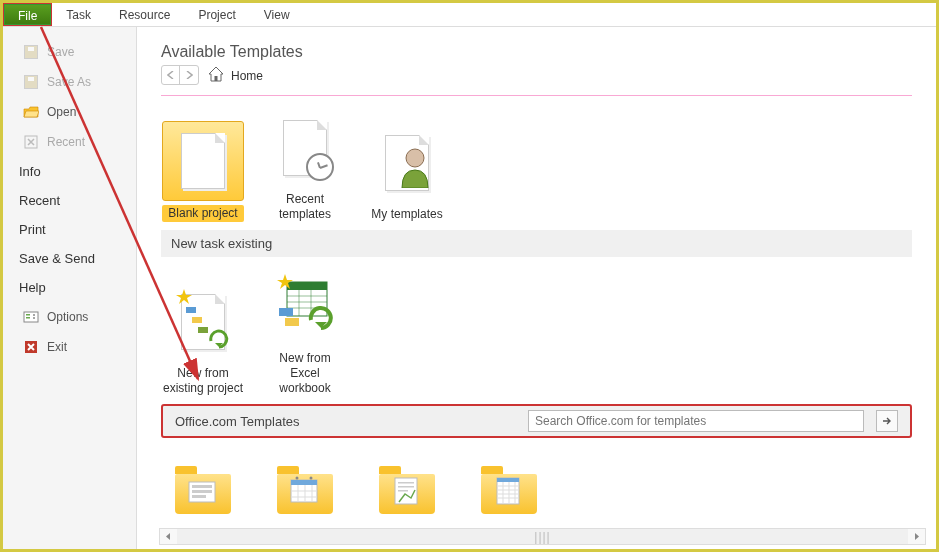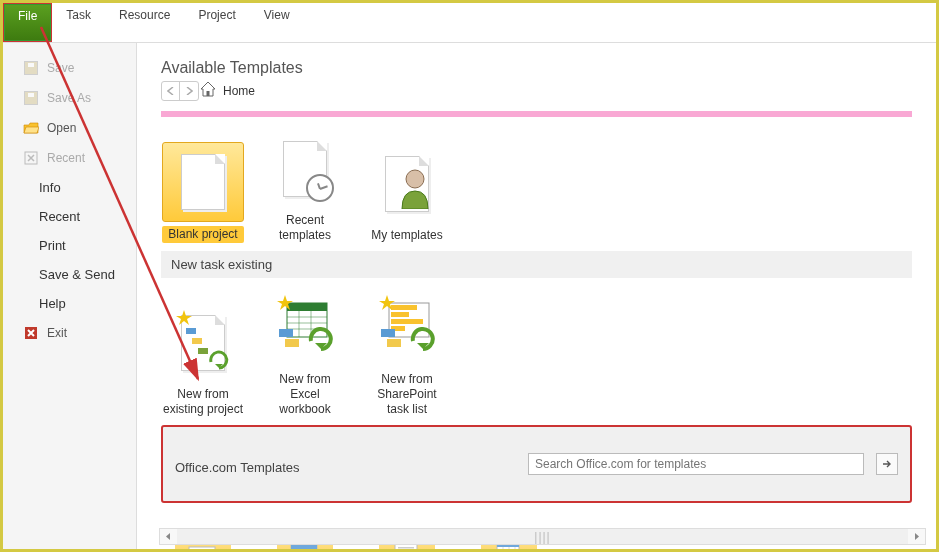--- a/index.html
+++ b/index.html
@@ -1,50 +1,50 @@
 <!DOCTYPE html>
 <html><head>
   <meta charset="utf-8">
   <style>
     * { margin: 0; padding: 0; box-sizing: border-box; }
     body { font-family: "Segoe UI", Tahoma, sans-serif; font-size: 12px; background: #fff; width: 939px; height: 552px; overflow: hidden; position: relative; border: 3px solid #d4c943; }
     
-    .menubar { height: 40px; background: #fff; border-bottom: 1px solid #ddd; display: flex; align-items: stretch; }
+    .menubar { height: 24px; background: #fff; border-bottom: 1px solid #ddd; display: flex; align-items: stretch; }
     .menubar-item { padding: 4px 14px; color: #444; cursor: default; line-height: 16px; }
     .menubar-item.active { background: linear-gradient(#5ba020, #3d7a0f); color: #fff; border: 1px solid #cc3333; box-shadow: 0 0 0 1px #339933 inset; }
     
     .main { display: flex; height: calc(100% - 24px); }
     
     .sidebar { width: 134px; background: #f5f5f5; border-right: 1px solid #ddd; padding-top: 10px; }
     .sidebar-item { padding: 7px 10px 7px 20px; color: #555; cursor: default; display: flex; align-items: center; gap: 8px; }
     .sidebar-item.disabled { color: #aaa; }
     .sidebar-item.active { background: linear-gradient(#63aa27, #3d7a10); color: #fff; position: relative; border: 2px solid #cc3333; margin-right: -2px; }
     .sidebar-item.active::after { content: ''; position: absolute; right: -2px; top: 50%; transform: translateY(-50%); border-left: 7px solid #cc3333; border-top: 7px solid transparent; border-bottom: 7px solid transparent; }
-    .sidebar-item.plain { padding-left: 36px; color: #333; font-size: 13px; }
+    .sidebar-item.plain { padding-left: 16px; color: #333; font-size: 13px; }
     .sidebar-icon { width: 16px; height: 16px; display: inline-flex; align-items: center; justify-content: center; }
     
     .content { flex: 1; padding: 16px 24px 0 24px; overflow: hidden; position: relative; }
     .content-title { font-size: 16px; color: #555; margin-bottom: 4px; }
     
-    .breadcrumb-row { display: flex; align-items: flex-start; gap: 0; margin-bottom: 12px; border-bottom: 6px solid #f9a8d4; padding-bottom: 10px;}
+    .breadcrumb-row { display: flex; align-items: flex-end; gap: 8px; margin-bottom: 12px; border-bottom: 1px solid #f9a8d4; padding-bottom: 10px;}
     .nav-arrows { display: flex; border: 1px solid #ccc; border-radius: 3px; }
     .nav-arrow { width: 18px; height: 18px; display: flex; align-items: center; justify-content: center; color: #888; }
     .nav-arrow:first-child { border-right: 1px solid #ccc; }
     .breadcrumb-home { display: flex; align-items: center; gap: 6px; color: #333; }
     
     .template-row { display: flex; gap: 18px; align-items: flex-end; margin-bottom: 8px; }
     .template-item { width: 84px; display: flex; flex-direction: column; align-items: center; gap: 4px; cursor: default; }
     .template-item.selected .template-icon-box { background: linear-gradient(#ffe89a, #ffca3a); border: 1px solid #e3a81e; border-radius: 3px; }
     .template-icon-box { width: 82px; height: 80px; display: flex; align-items: center; justify-content: center; }
     .template-label { text-align: center; color: #333; line-height: 1.25; }
     .template-item.selected .template-label { background: #ffca3a; padding: 1px 6px; border-radius: 2px;}
     
     .section-header { background: #f0f0f0; padding: 6px 10px; color: #444; font-size: 13px; margin: 4px 0 10px 0; }
     
-    .search-section { display: flex; align-items: flex-end; gap: 12px; padding: 26px 12px; border: 2px solid #cc3333; border-radius: 3px; margin: 4px 0 10px 0; position: relative; background:#f0f0f0;}
+    .search-section { display: flex; align-items: center; gap: 12px; padding: 4px 12px; border: 2px solid #cc3333; border-radius: 3px; margin: 4px 0 10px 0; position: relative; background:#f0f0f0;}
     .search-section-label { flex: 0 0 auto; color: #444; font-size: 13px; }
     .search-section-spacer { flex: 1; }
     .search-input { width: 336px; border: 1px solid #bbb; padding: 3px 6px; font-family: inherit; font-size: 12px; color: #888; }
     .search-go { width: 22px; height: 22px; border: 1px solid #bbb; background: #fafafa; display: flex; align-items: center; justify-content: center; }
     
     .scrollbar-h { position: absolute; bottom: 4px; left: 156px; right: 10px; height: 17px; background: #f0f0f0; border: 1px solid #ddd; display: flex; align-items:center;}
     .scroll-btn { width: 17px; height: 15px; background: #f8f8f8; display: flex; align-items: center; justify-content: center;}
     .scroll-thumb { flex: 1; display:flex; justify-content:center; align-items:center;}
     .scroll-grip { color:#bbb; letter-spacing: 1px; }
     
@@ -125,20 +125,32 @@
     <div class="sidebar-item plain">
         <span>Print</span>
       </div>
     <div class="sidebar-item plain">
         <span>Save &amp; Send</span>
       </div>
     <div class="sidebar-item plain">
         <span>Help</span>
       </div>
 
+    <div class="sidebar-item">
+      <span class="sidebar-icon">
+        <svg width="16" height="14" viewBox="0 0 16 14">
+            <rect x="1" y="2" width="14" height="10" fill="#fff" stroke="#888"></rect>
+            <rect x="3" y="4" width="4" height="1.5" fill="#6aa84f"></rect>
+            <rect x="3" y="7" width="4" height="1.5" fill="#6aa84f"></rect>
+            <circle cx="11" cy="5" r="1" fill="#888"></circle>
+            <circle cx="11" cy="8" r="1" fill="#888"></circle>
+          </svg>
+      </span>
+      <span>Options</span>
+    </div>
     <div class="sidebar-item">
       <span class="sidebar-icon">
         <svg width="14" height="14" viewBox="0 0 14 14">
             <rect x="1" y="1" width="12" height="12" fill="#c0392b"></rect>
             <path d="M4 4 L10 10 M10 4 L4 10" stroke="#fff" stroke-width="2"></path>
           </svg>
       </span>
       <span>Exit</span>
     </div>
   </div>
@@ -234,41 +246,20 @@
               <path d="M34 42 A10 10 0 1 1 44 50" fill="none" stroke="#5aa02c" stroke-width="4"></path>
                 <path d="M44 50 L38 44 L50 44 Z" fill="#5aa02c"></path>
             </svg>
             <svg style="position:absolute;top:-4px;left:0;" width="16" height="16" viewBox="0 0 16 16">
                 <path d="M8 0 L10 6 L16 6 L11 9 L13 15 L8 11 L3 15 L5 9 L0 6 L6 6 Z" fill="#f1c40f"></path>
               </svg>
           </div>
         </div>
         <div class="template-label">New from Excel workbook</div>
       </div>
-      <div class="template-item">
-        <div class="template-icon-box">
-          <div style="position:relative;">
-            <svg width="56" height="56" viewBox="0 0 56 56">
-              <rect x="10" y="4" width="40" height="34" fill="#fff" stroke="#999"></rect>
-              <rect x="12" y="6" width="26" height="5" fill="#f9c22e"></rect>
-              <rect x="12" y="13" width="18" height="5" fill="#f9c22e"></rect>
-              <rect x="12" y="20" width="32" height="5" fill="#f9c22e"></rect>
-              <rect x="12" y="27" width="14" height="5" fill="#f9c22e"></rect>
-              <rect x="2" y="30" width="14" height="8" fill="#5a9bd4"></rect>
-                <rect x="8" y="40" width="14" height="8" fill="#f2c94c"></rect>
-              <path d="M34 42 A10 10 0 1 1 44 50" fill="none" stroke="#5aa02c" stroke-width="4"></path>
-                <path d="M44 50 L38 44 L50 44 Z" fill="#5aa02c"></path>
-            </svg>
-            <svg style="position:absolute;top:-4px;left:0;" width="16" height="16" viewBox="0 0 16 16">
-                <path d="M8 0 L10 6 L16 6 L11 9 L13 15 L8 11 L3 15 L5 9 L0 6 L6 6 Z" fill="#f1c40f"></path>
-              </svg>
-          </div>
-        </div>
-        <div class="template-label">New from SharePoint task list</div>
-      </div>
     </div>
 
     <div class="search-section">
       <span class="search-section-label">Office.com Templates</span>
       <span class="search-section-spacer"></span>
       <input class="search-input" placeholder="Search Office.com for templates" style="">
       <div class="search-go">
         <svg width="10" height="10" viewBox="0 0 10 10">
             <path d="M1 5 L7 5 M5 2 L8 5 L5 8" fill="none" stroke="#555" stroke-width="1.4"></path>
           </svg>

